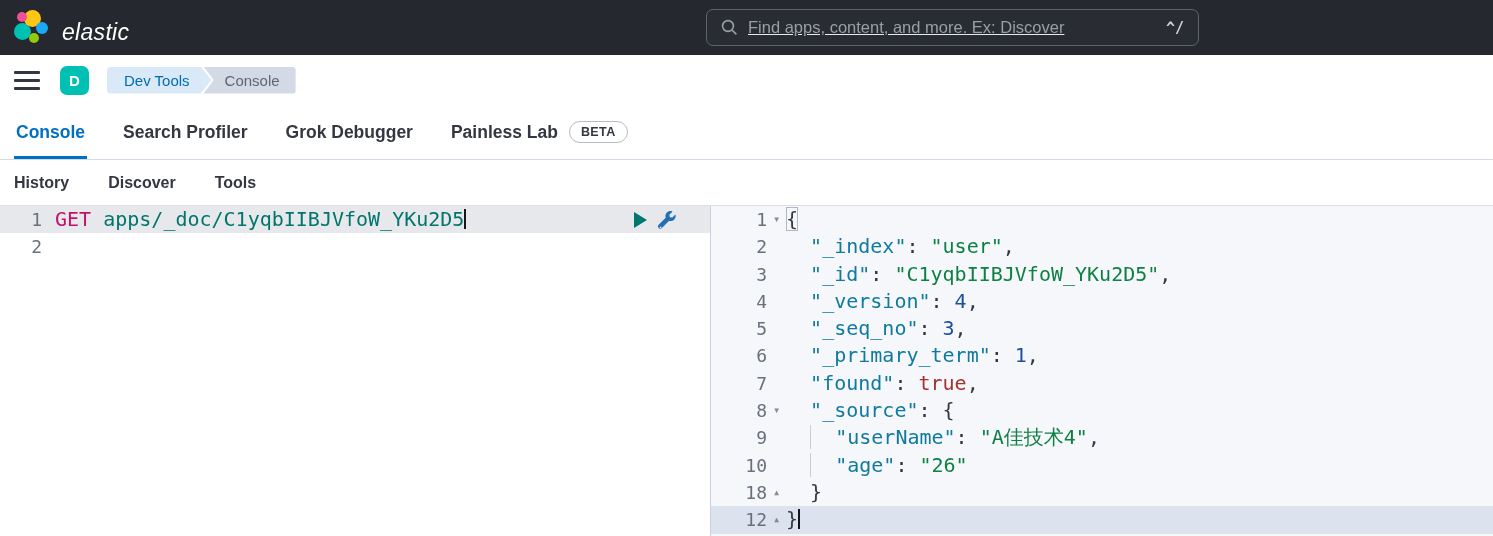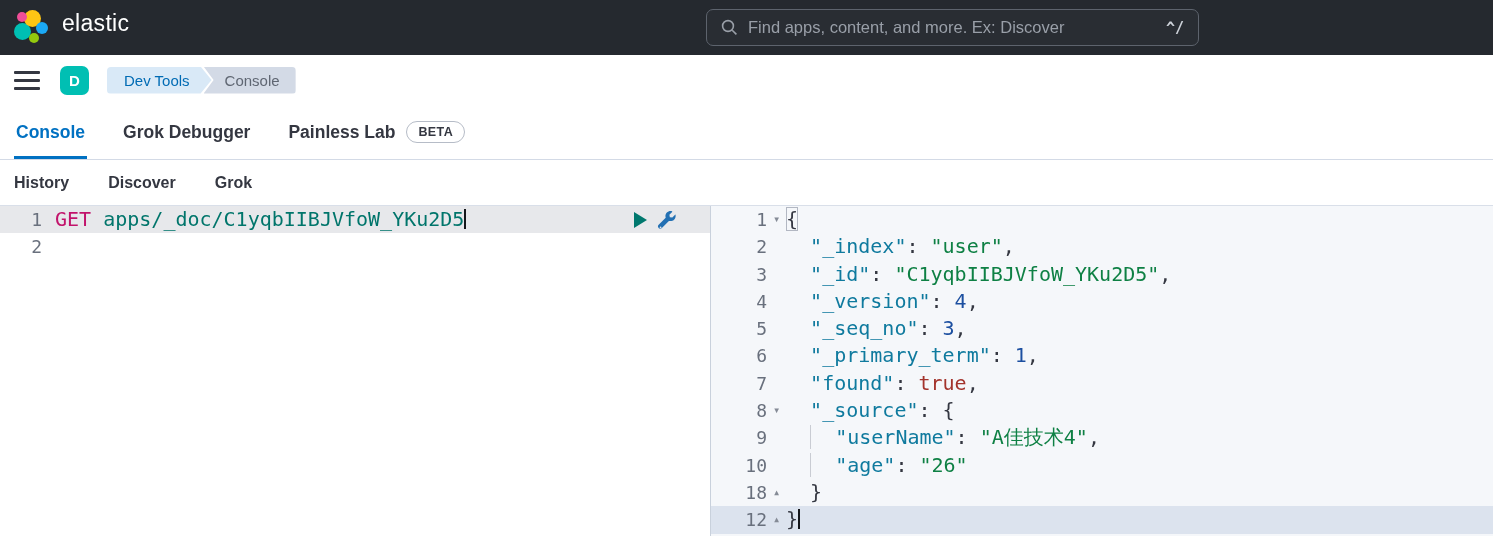--- a/index.html
+++ b/index.html
@@ -3,36 +3,36 @@
 <meta charset="utf-8">
 <style>
   * { margin:0; padding:0; box-sizing:border-box; }
   html,body { width:1493px; height:536px; overflow:hidden; background:#fff;
               font-family:"Liberation Sans", sans-serif; }
   .page { position:relative; width:1493px; height:536px; }
 
   
   .topbar { position:absolute; top:0; left:0; right:0; height:55px;
             background:var(--topbar-bg,#25292f); display:flex; align-items:center; }
-  .logo-group { display:flex; align-items:flex-start; margin-left:14px; gap:12px; }
+  .logo-group { display:flex; align-items:flex-end; margin-left:14px; gap:12px;font-style:italic; }
   .logo-mark { position:relative; width:36px; height:36px; }
   .logo-mark i { position:absolute; border-radius:50%; display:block; }
   .lc-pink   { width:10px; height:10px; left:3px;  top:2px;  background:var(--logo-pink); }
   .lc-yellow { width:17px; height:17px; left:10px; top:0;    background:var(--logo-yellow); }
   .lc-teal   { width:17px; height:17px; left:0;    top:13px; background:var(--logo-teal); }
   .lc-blue   { width:12px; height:12px; left:22px; top:12px; background:var(--logo-blue); }
   .lc-green  { width:10px; height:10px; left:15px; top:23px; background:var(--logo-green); }
   .logo-text { color:#fff; font-size:23px; font-weight:400; letter-spacing:.3px; }
 
   .search-box { position:absolute; left:706px; top:9px; width:493px; height:37px;
                 border:1px solid #5d636d; border-radius:7px; display:flex;
                 align-items:center; padding:0 14px; gap:10px; background:rgba(255,255,255,0.02); }
   .search-box svg { flex:0 0 auto; }
   .search-input { flex:1; background:transparent; border:none; outline:none;
-                  color:#e6e9ed; font-size:16.5px; font-family:"Liberation Sans",sans-serif; }
+                  color:#e6e9ed; font-size:16.5px; font-family:"Liberation Sans",sans-serif;text-decoration:underline; }
   .search-input::placeholder { color:#999fa8; }
   .search-shortcut { color:#cdd2d9; font-size:15px; font-weight:bold;
                      font-family:"DejaVu Sans Mono",monospace; }
 
   
   .crumb-row { position:absolute; top:55px; left:0; right:0; height:50px;
                background:#fff; display:flex; align-items:center; padding-left:14px; }
   .hamburger { width:26px; height:19px; display:flex; flex-direction:column;
                justify-content:space-between; cursor:pointer; }
   .hamburger i { display:block; height:3px; background:#343741; border-radius:1px; }
@@ -141,32 +141,35 @@
       <span class="crumb crumb-first">Dev Tools</span>
       <span class="crumb crumb-last">Console</span>
     </div>
   </div>
 
   <div class="tabs-row">
     <div class="tab active">
       <span>Console</span>
     </div>
     <div class="tab">
+      <span>Search Profiler</span>
+    </div>
+    <div class="tab">
       <span>Grok Debugger</span>
     </div>
     <div class="tab">
       <span>Painless Lab</span>
       <span class="beta-badge">BETA</span>
     </div>
   </div>
 
   <div class="menu-row">
     <span class="menu-item">History</span>
     <span class="menu-item">Discover</span>
-    <span class="menu-item">Grok</span>
+    <span class="menu-item">Tools</span>
   </div>
 
   <div class="editor">
     <div class="editor-left">
       <div>
           <div class="code-line active-req"><div class="gutter">1</div><pre class="code"><span class="t-method">GET</span><span class="t-punc"> </span><span class="t-url">apps/_doc/C1yqbIIBJVfoW_YKu2D5</span><span class="cursor"></span></pre></div>
           <div class="code-line"><div class="gutter">2</div><pre class="code"></pre></div>
         </div>
       <div class="req-actions">
         <div class="play-btn"></div>

